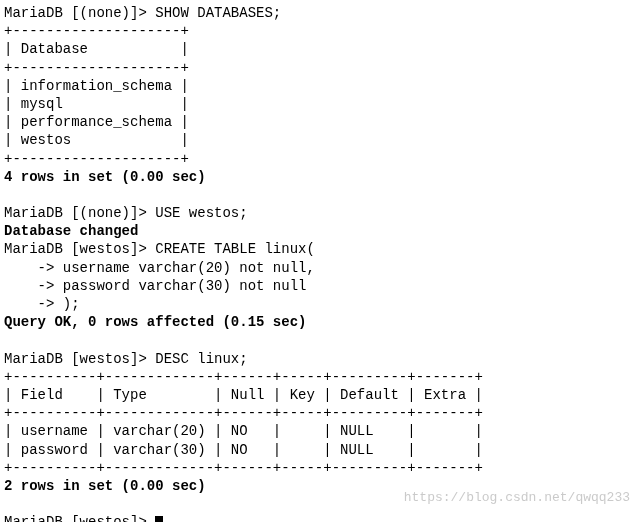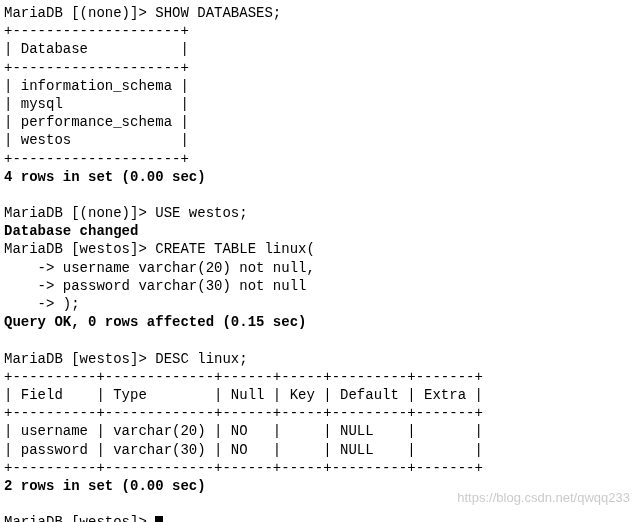--- a/index.html
+++ b/index.html
@@ -19,21 +19,21 @@
       width: 8px;
       height: 14px;
       background: #000;
       vertical-align: text-bottom;
     }
     .watermark {
       position: absolute;
       right: 10px;
       top: 490px;
       color: rgba(150,150,150,0.5);
-      font-family: Liberation Sans, sans-serif;
+      font-family: Liberation Mono, monospace;
       font-size: 13px;
     }
   </style>
 </head>
 <body>
 
 <div class="line">MariaDB [(none)]&gt; SHOW DATABASES;</div>
 <div class="line">+--------------------+</div>
 <div class="line">| Database           |</div>
 <div class="line">+--------------------+</div>

